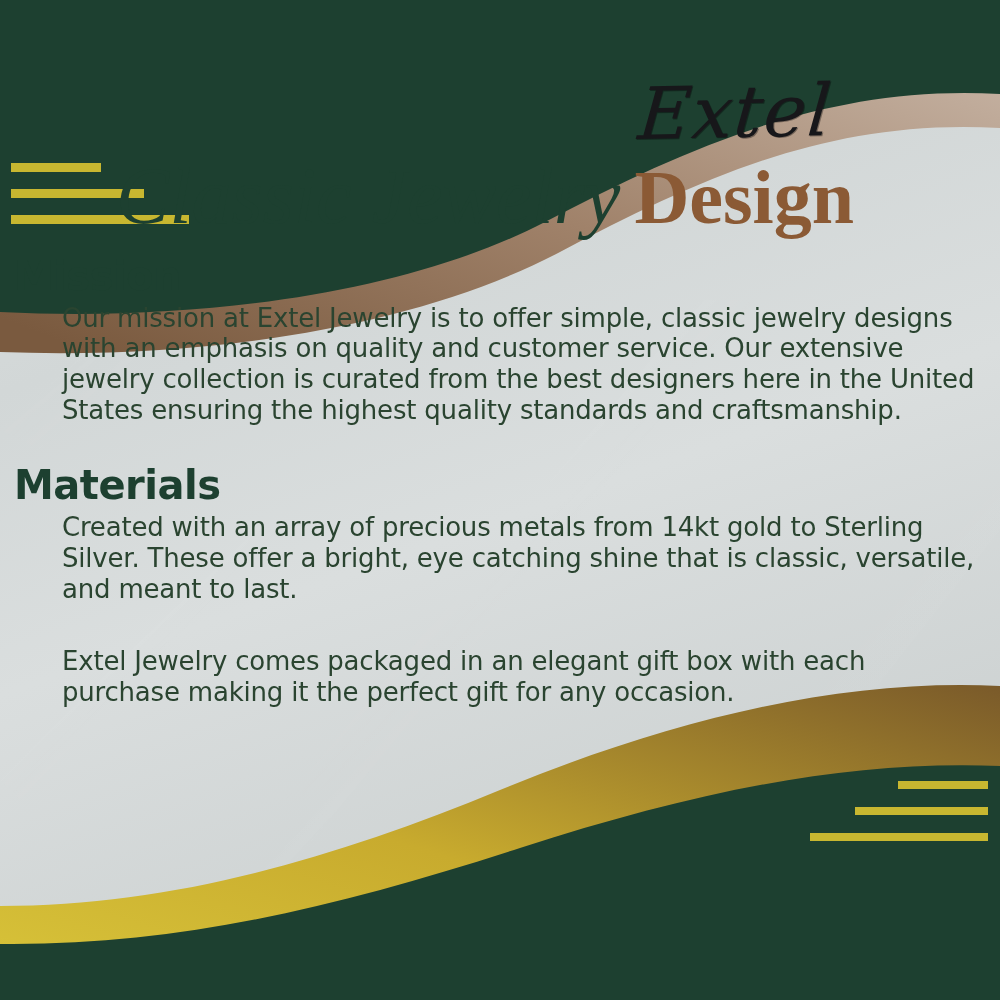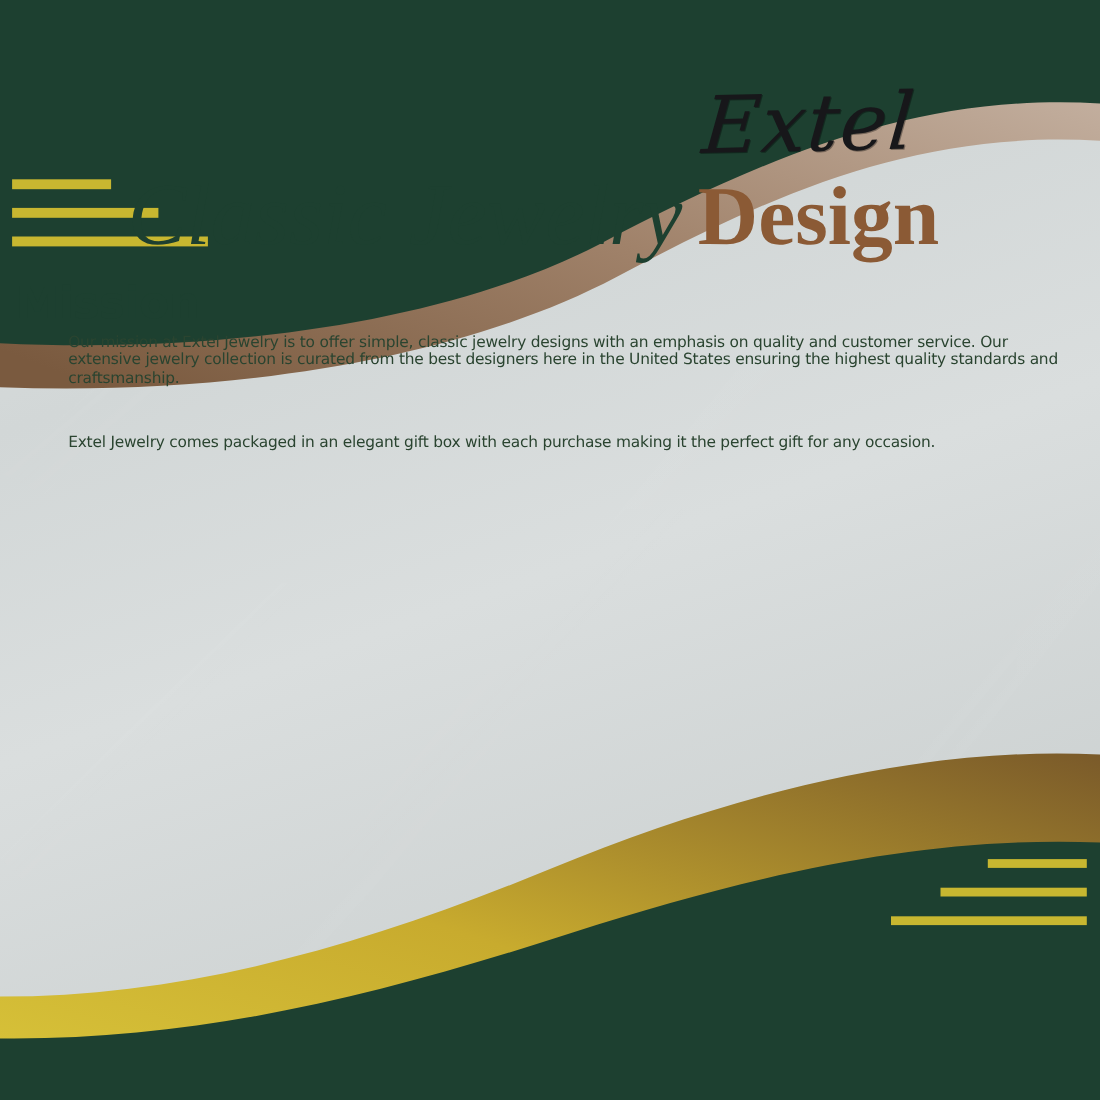--- a/index.html
+++ b/index.html
@@ -60,21 +60,21 @@
   
   #content{position:absolute;left:0;top:250px;width:1000px;}
   .section{margin-bottom:0;}
   .sec-head{
     font-family:"DejaVu Sans", sans-serif;
     font-weight:700;font-size:40px;color:#1d4030;
     margin:0 0 4px 14px;letter-spacing:-0.5px;line-height:1.12;
   }
   .sec-body{
     font-family:"DejaVu Sans", sans-serif;
-    font-weight:500;font-size:14px;color:#2a4430;
+    font-weight:500;font-size:26px;color:#2a4430;
     margin:0 14px 0 62px;line-height:1.18;letter-spacing:-0.2px;
   }
   #sec-mission{margin-top:4px;}
   #sec-materials{margin-top:38px;}
   #sec-service{margin-top:40px;}
   #sec-giftbox{margin-top:42px;}
   #sec-giftbox .sec-body{margin-top:6px;}
 </style>
 </head>
 <body>
@@ -136,20 +136,24 @@
     <span id="title-classic">Classic Jewelry</span><span id="title-design">Design</span>
   </div>
 
   <div id="content">
 
     <div class="section" id="sec-mission">
       <h2 class="sec-head">Mission</h2>
       <p class="sec-body">Our mission at Extel Jewelry is to offer simple, classic jewelry designs with an emphasis on quality and customer service. Our extensive jewelry collection is curated from the best designers here in the United States ensuring the highest quality standards and craftsmanship.</p>
     </div>
 
+    <div class="section" id="sec-materials">
+      <h2 class="sec-head">Materials</h2>
+      <p class="sec-body">Created with an array of precious metals from 14kt gold to Sterling Silver. These offer a bright, eye catching shine that is classic, versatile, and meant to last.</p>
+    </div>
 
 
     <div class="section" id="sec-giftbox">
       <p class="sec-body">Extel Jewelry comes packaged in an elegant gift box with each purchase making it the perfect gift for any occasion.</p>
     </div>
 
   </div>
 
   <div class="lines" id="lines-bottom-right">
     <span class="ln"></span>

